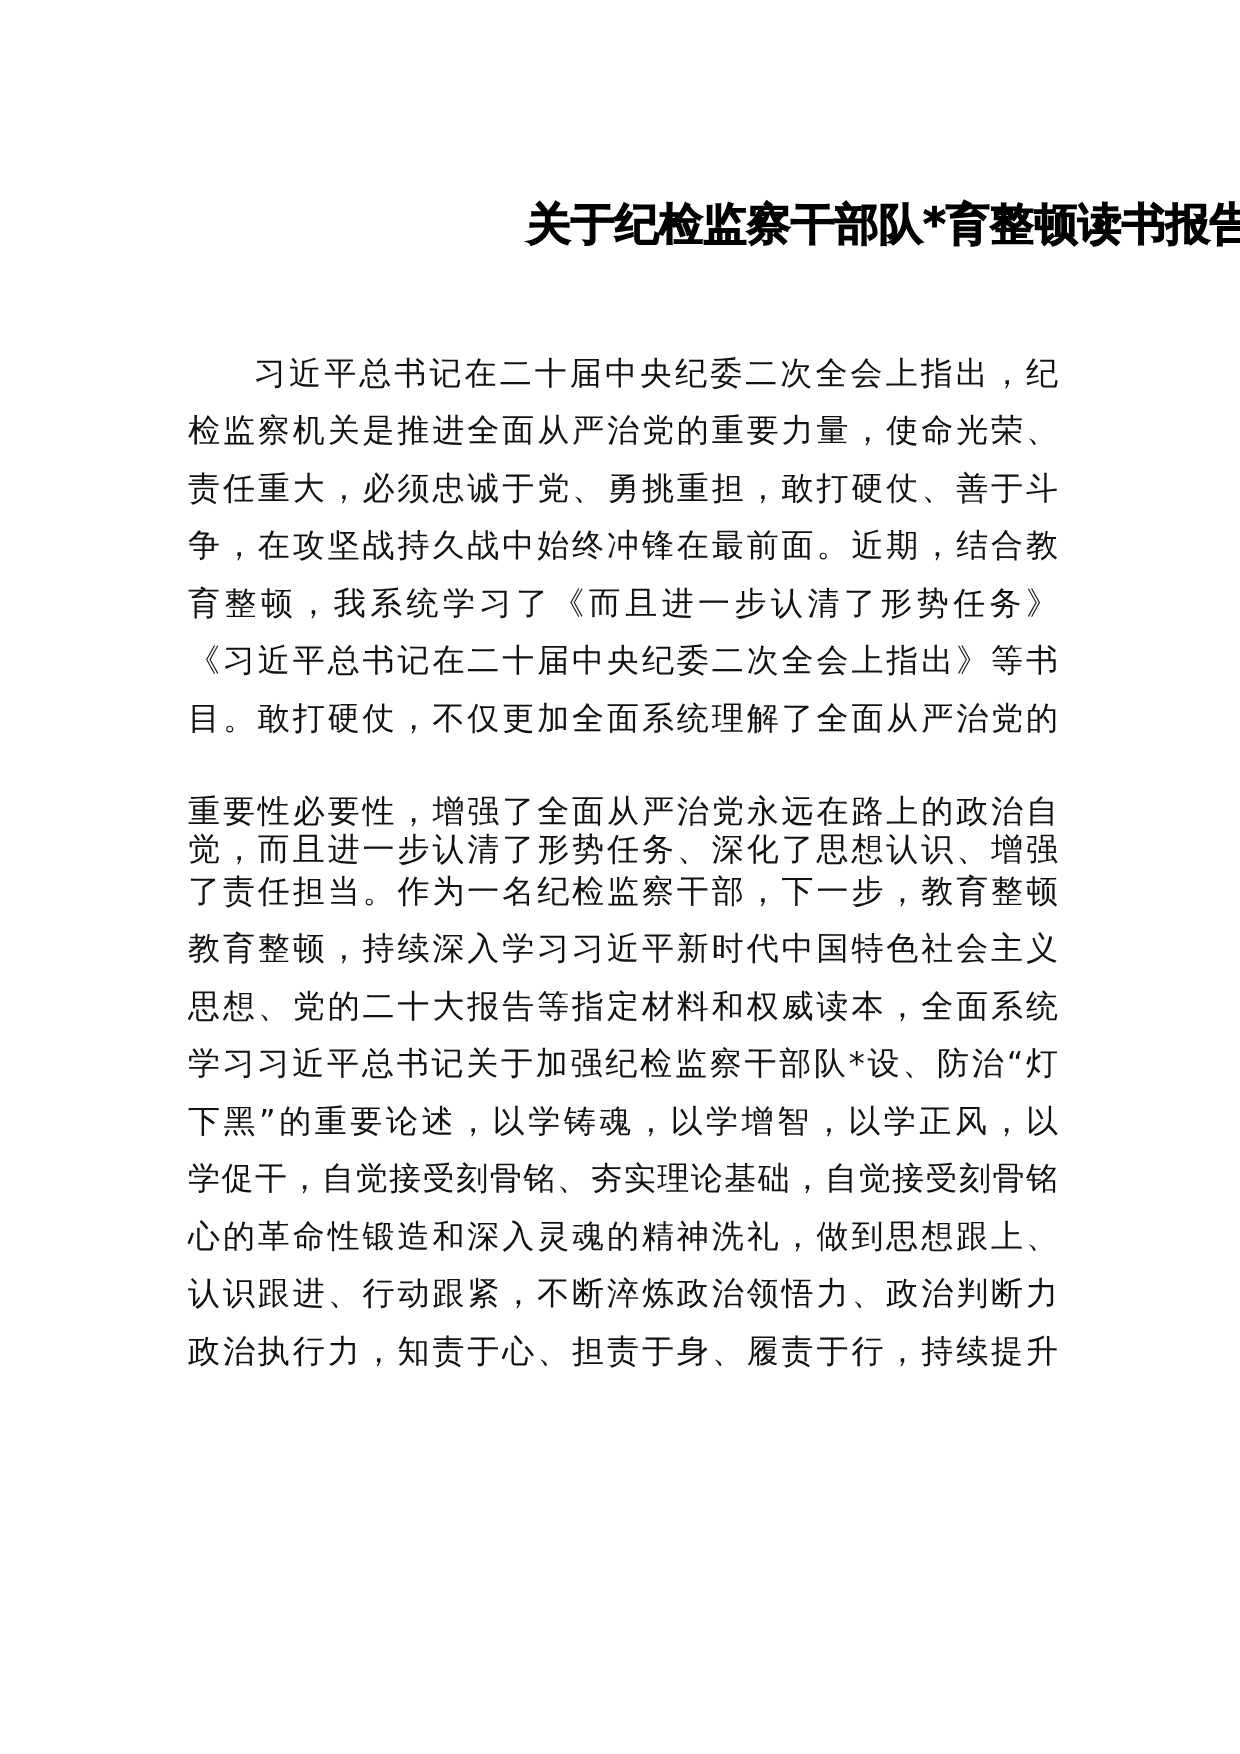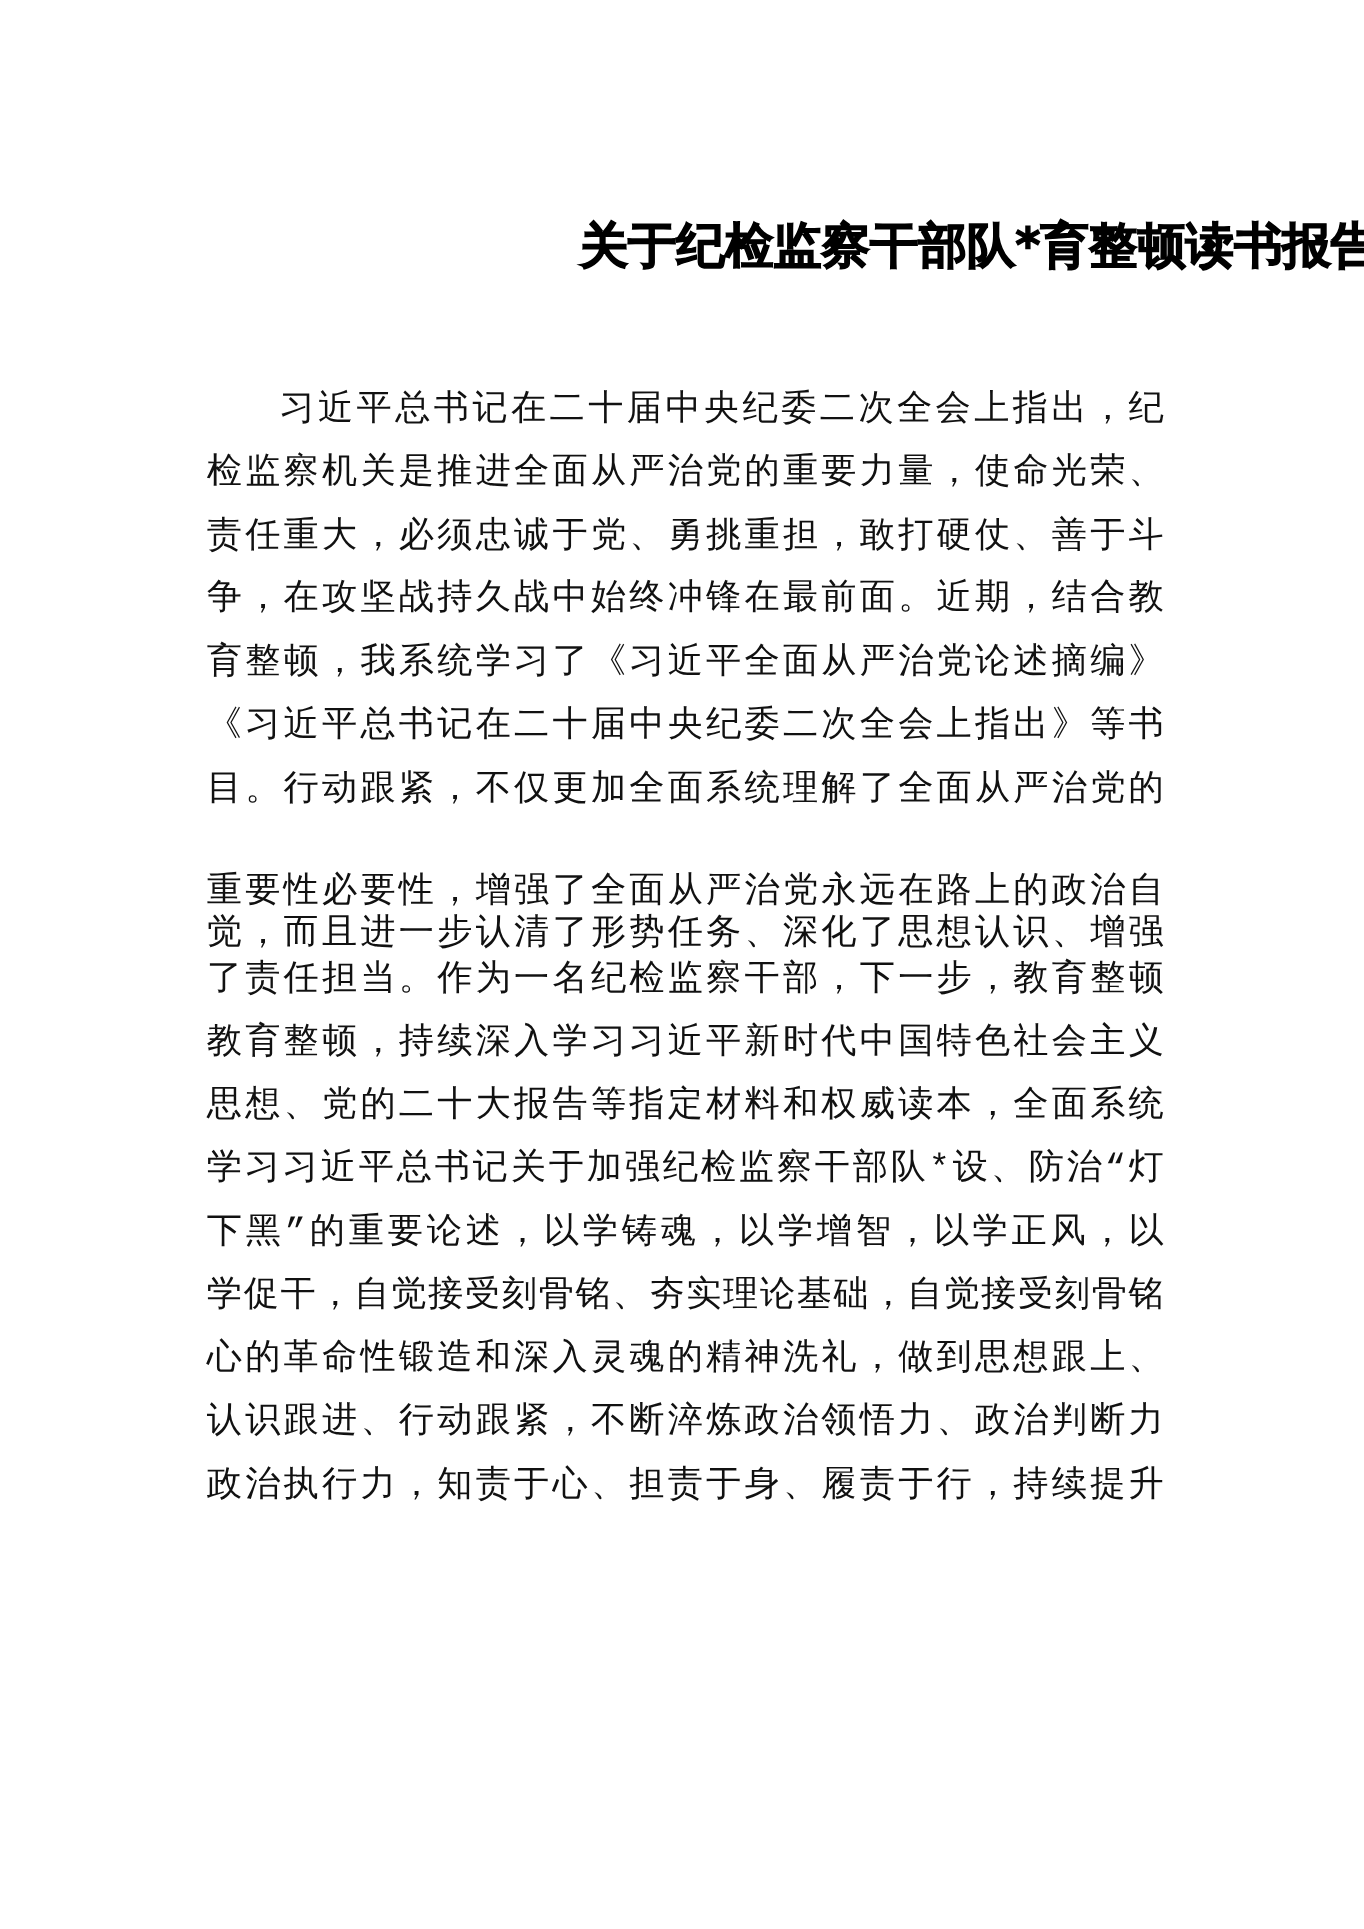--- a/index.html
+++ b/index.html
@@ -46,41 +46,40 @@
       position: absolute;
       left: 0;
       width: 870px;
       height: 50px;
       font-size: 32px;
       line-height: 50px;
       white-space: nowrap;
       text-align: justify;
       text-align-last: justify;
       color: #111;
-      font-family: Liberation Mono, monospace;
     }
     .line.indent {
       left: 66px;
       width: 804px;
     }
   </style>
 </head>
 <body>
 
 <div class="page">
   <h1 class="title">关于纪检监察干部队*育整顿读书报告</h1>
 
   <div class="body-text">
     <div class="line indent" style="top:348px">习近平总书记在二十届中央纪委二次全会上指出，纪</div>
     <div class="line" style="top:405px">检监察机关是推进全面从严治党的重要力量，使命光荣、</div>
     <div class="line" style="top:463px">责任重大，必须忠诚于党、勇挑重担，敢打硬仗、善于斗</div>
     <div class="line" style="top:520px">争，在攻坚战持久战中始终冲锋在最前面。近期，结合教</div>
-    <div class="line" style="top:578px">育整顿，我系统学习了《习近平全面从严治党论述摘编》</div>
+    <div class="line" style="top:578px">育整顿，我系统学习了《而且进一步认清了形势任务》</div>
     <div class="line" style="top:635px">《习近平总书记在二十届中央纪委二次全会上指出》等书</div>
-    <div class="line" style="top:693px">目。行动跟紧，不仅更加全面系统理解了全面从严治党的</div>
+    <div class="line" style="top:693px">目。敢打硬仗，不仅更加全面系统理解了全面从严治党的</div>
     <div class="line" style="top:786px">重要性必要性，增强了全面从严治党永远在路上的政治自</div>
     <div class="line" style="top:824px">觉，而且进一步认清了形势任务、深化了思想认识、增强</div>
     <div class="line" style="top:866px">了责任担当。作为一名纪检监察干部，下一步，教育整顿</div>
     <div class="line" style="top:923px">教育整顿，持续深入学习习近平新时代中国特色社会主义</div>
     <div class="line" style="top:981px">思想、党的二十大报告等指定材料和权威读本，全面系统</div>
     <div class="line" style="top:1038px">学习习近平总书记关于加强纪检监察干部队*设、防治“灯</div>
     <div class="line" style="top:1096px">下黑”的重要论述，以学铸魂，以学增智，以学正风，以</div>
     <div class="line" style="top:1153px">学促干，自觉接受刻骨铭、夯实理论基础，自觉接受刻骨铭</div>
     <div class="line" style="top:1211px">心的革命性锻造和深入灵魂的精神洗礼，做到思想跟上、</div>
     <div class="line" style="top:1268px">认识跟进、行动跟紧，不断淬炼政治领悟力、政治判断力</div>

